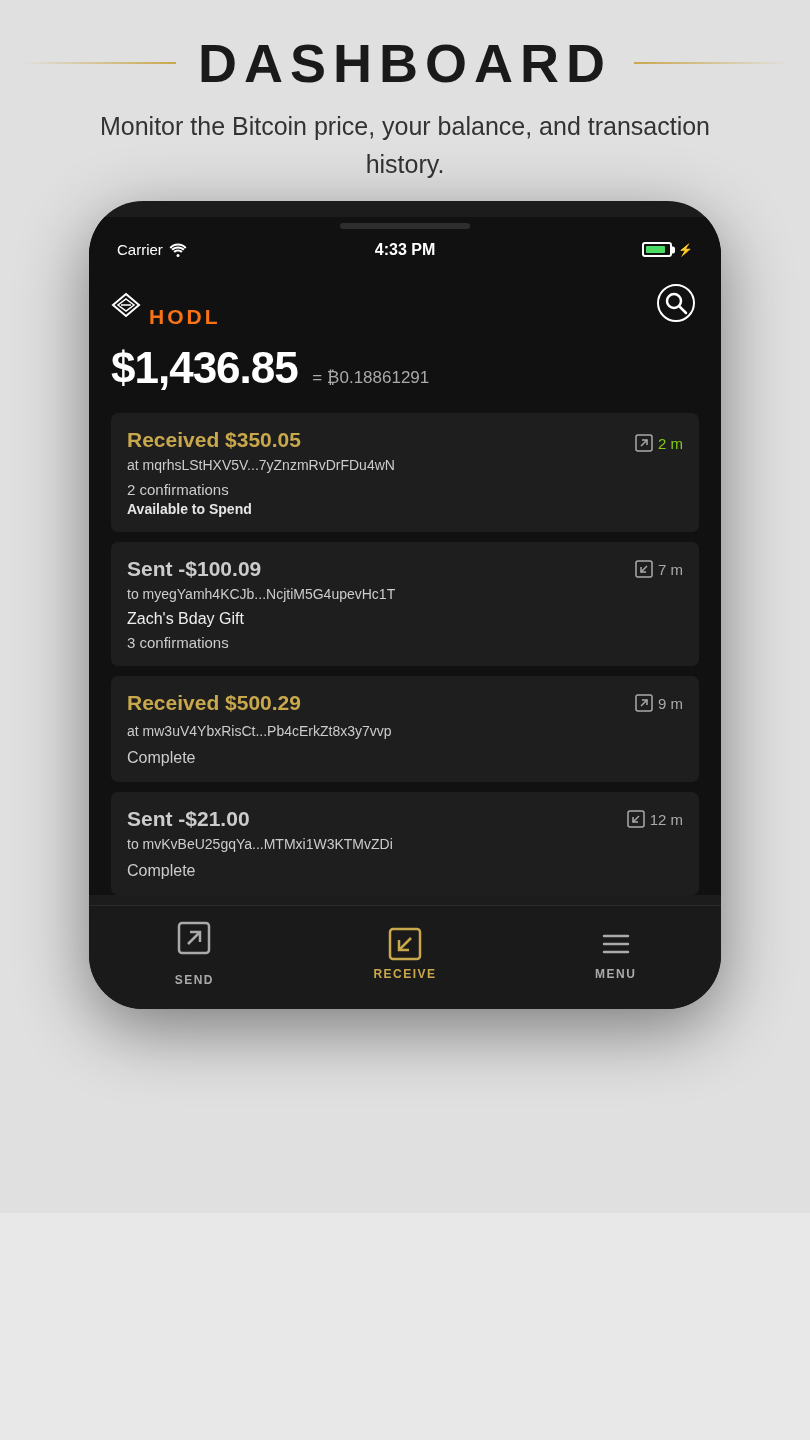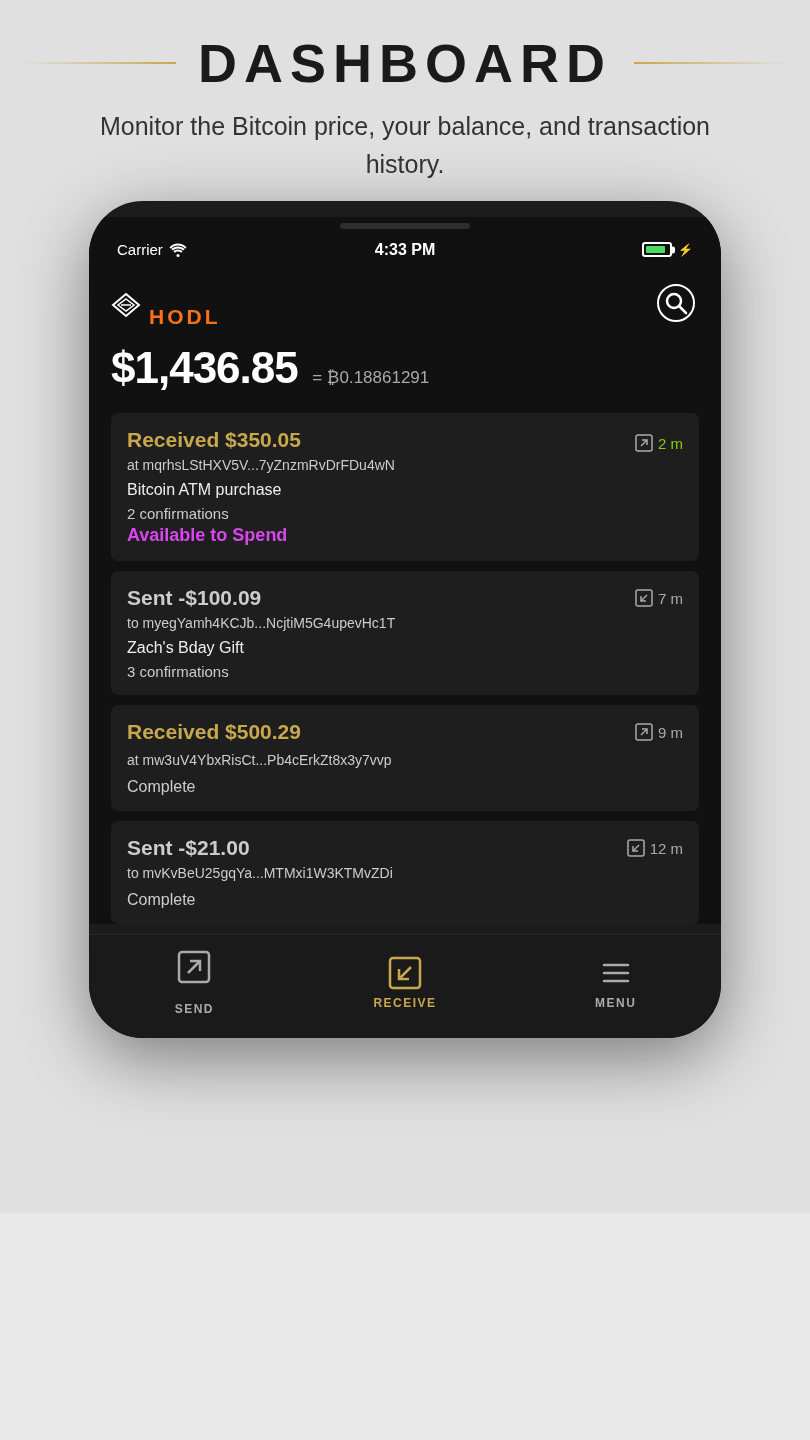--- a/index.html
+++ b/index.html
@@ -92,23 +92,22 @@
                 <rect x="1" y="1" width="16" height="16" rx="2" stroke="#aaa" stroke-width="1.5"></rect>
                 <line x1="12" y1="6" x2="6" y2="12" stroke="#aaa" stroke-width="1.5"></line>
                 <polyline points="7,6 12,6 12,11" stroke="#aaa" stroke-width="1.5" fill="none"></polyline>
               </svg>
               <span>2 m</span>
             </div>
           </div>
           <div style="color:#ccc;font-size:14px;margin-bottom:8px;">
             <span>at</span> <span>mqrhsLStHXV5V...7yZnzmRvDrFDu4wN</span>
           </div>
-          <div style="color:#eee;font-size:16px;margin-bottom:6px;font-weight:500;">Bitcoin ATM purchase</div>
           <div style="color:#ccc;font-size:15px;margin-bottom:3px;">2 confirmations</div>
-          <div style="color:#d946ef;font-size:18px;font-weight:600;">Available to Spend</div>
+          <div style="color:#e5e5e5;font-size:14px;font-weight:600;">Available to Spend</div>
         </div>
 
         <div style="background:#1e1e1e;border-radius:7px;padding:15px 16px;">
           <div style="display:flex;justify-content:space-between;align-items:center;margin-bottom:5px;">
             <span style="color:#ccc;font-size:21px;font-weight:700;">Sent -$100.09</span>
             <div style="display:flex;align-items:center;gap:5px;color:#aaa;font-size:15px;">
               <svg width="18" height="18" viewBox="0 0 18 18" fill="none">
                 <rect x="1" y="1" width="16" height="16" rx="2" stroke="#aaa" stroke-width="1.5"></rect>
                 <line x1="6" y1="12" x2="12" y2="6" stroke="#aaa" stroke-width="1.5"></line>
                 <polyline points="11,12 6,12 6,7" stroke="#aaa" stroke-width="1.5" fill="none"></polyline>

